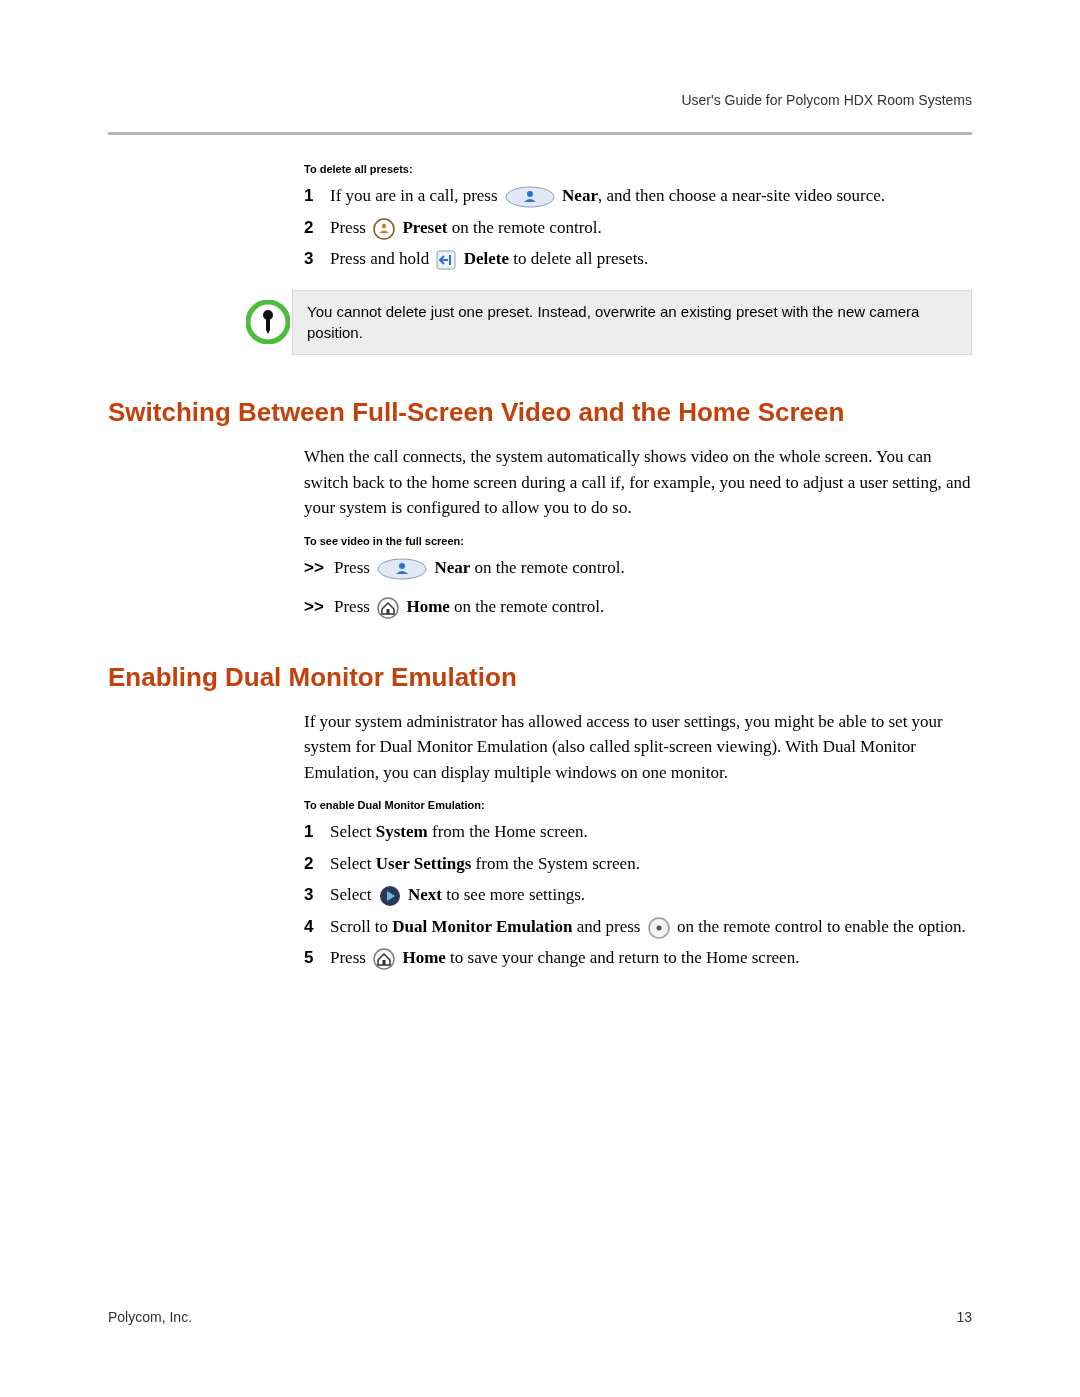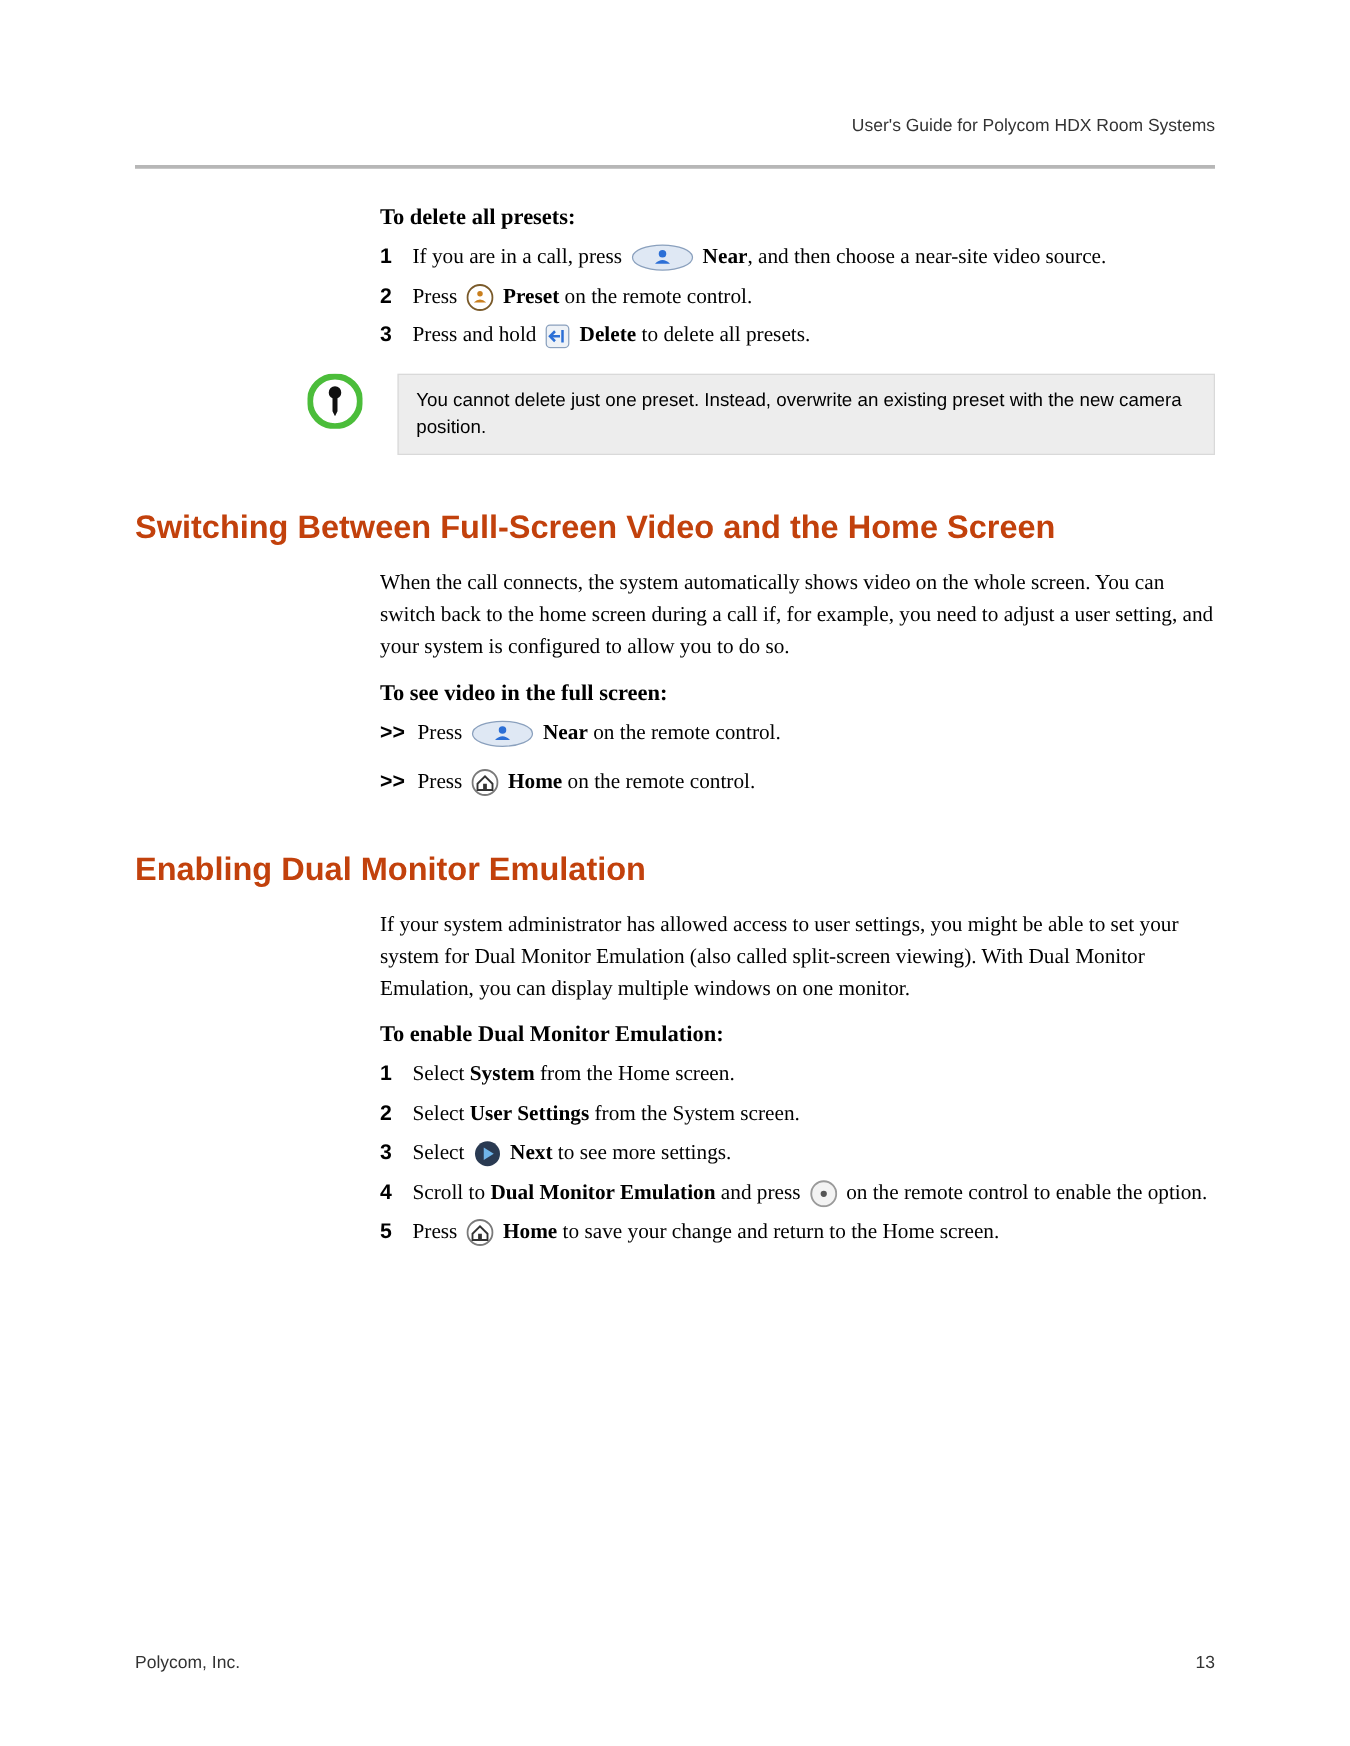--- a/index.html
+++ b/index.html
@@ -26,23 +26,23 @@
   }
   .rule {
     border: none;
     border-top: 3px solid #b7b7b7;
     margin: 0 0 28px 0;
   }
   .content-col {
     margin-left: 196px;
   }
   .proc-title {
-    font-family: Liberation Serif, serif;
-    font-weight: bold;
-    font-size: 18px;
+    font-family: Liberation Sans, sans-serif;
+    font-weight: bold;
+    font-size: 11px;
     margin: 14px 0 8px 0;
   }
   .steps {
     list-style: none;
     padding: 0;
     margin: 0 0 14px 0;
   }
   .steps li {
     display: flex;
     font-size: 17px;
@@ -71,23 +71,23 @@
     font-weight: bold;
     margin: 42px 0 16px 0;
   }
   .body-para {
     font-size: 17px;
     line-height: 1.5;
     margin: 0 0 12px 0;
   }
   .note-row {
     display: flex;
-    align-items: flex-start;
+    align-items: center;
     margin: 18px 0 10px -58px;
-    gap: 28px;
+    gap: 2px;
   }
   .note-icon {
     width: 44px;
     height: 44px;
     flex: 0 0 44px;
   }
   .note-box {
     flex: 1;
     background: #ededed;
     border: 1px solid #d9d9d9;
@@ -99,21 +99,21 @@
   .inline-icon {
     display: inline-block;
     vertical-align: middle;
     margin: 0 3px;
   }
   .near-icon svg, .preset-icon svg, .delete-icon svg, .home-icon svg,
   .next-icon svg, .dot-icon svg { display: block; }
   b { font-weight: bold; }
   .footer {
     position: absolute;
-    bottom: 60px;
+    bottom: 72px;
     left: 108px;
     right: 108px;
     display: flex;
     justify-content: space-between;
     font-family: "Futura", "Trebuchet MS", Arial, sans-serif;
     font-size: 14px;
     color: #333;
   }
 </style>
 </head>

